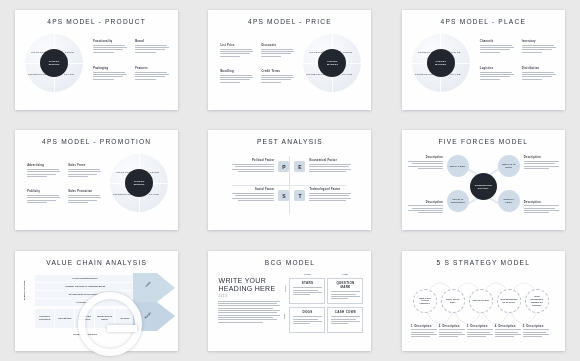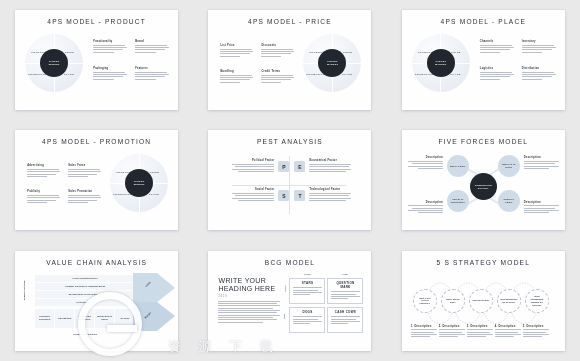--- a/index.html
+++ b/index.html
@@ -608,14 +608,13 @@
           <div class="ln w100"></div>
           <div class="ln w72"></div>
       </div>
     </div>
   </div>
 
 </div>
 
 <div class="wm">
   <div class="wm-g"></div>
-  <div class="wm-sub">资 源 下 载</div>
 </div>
 
 </body></html>

